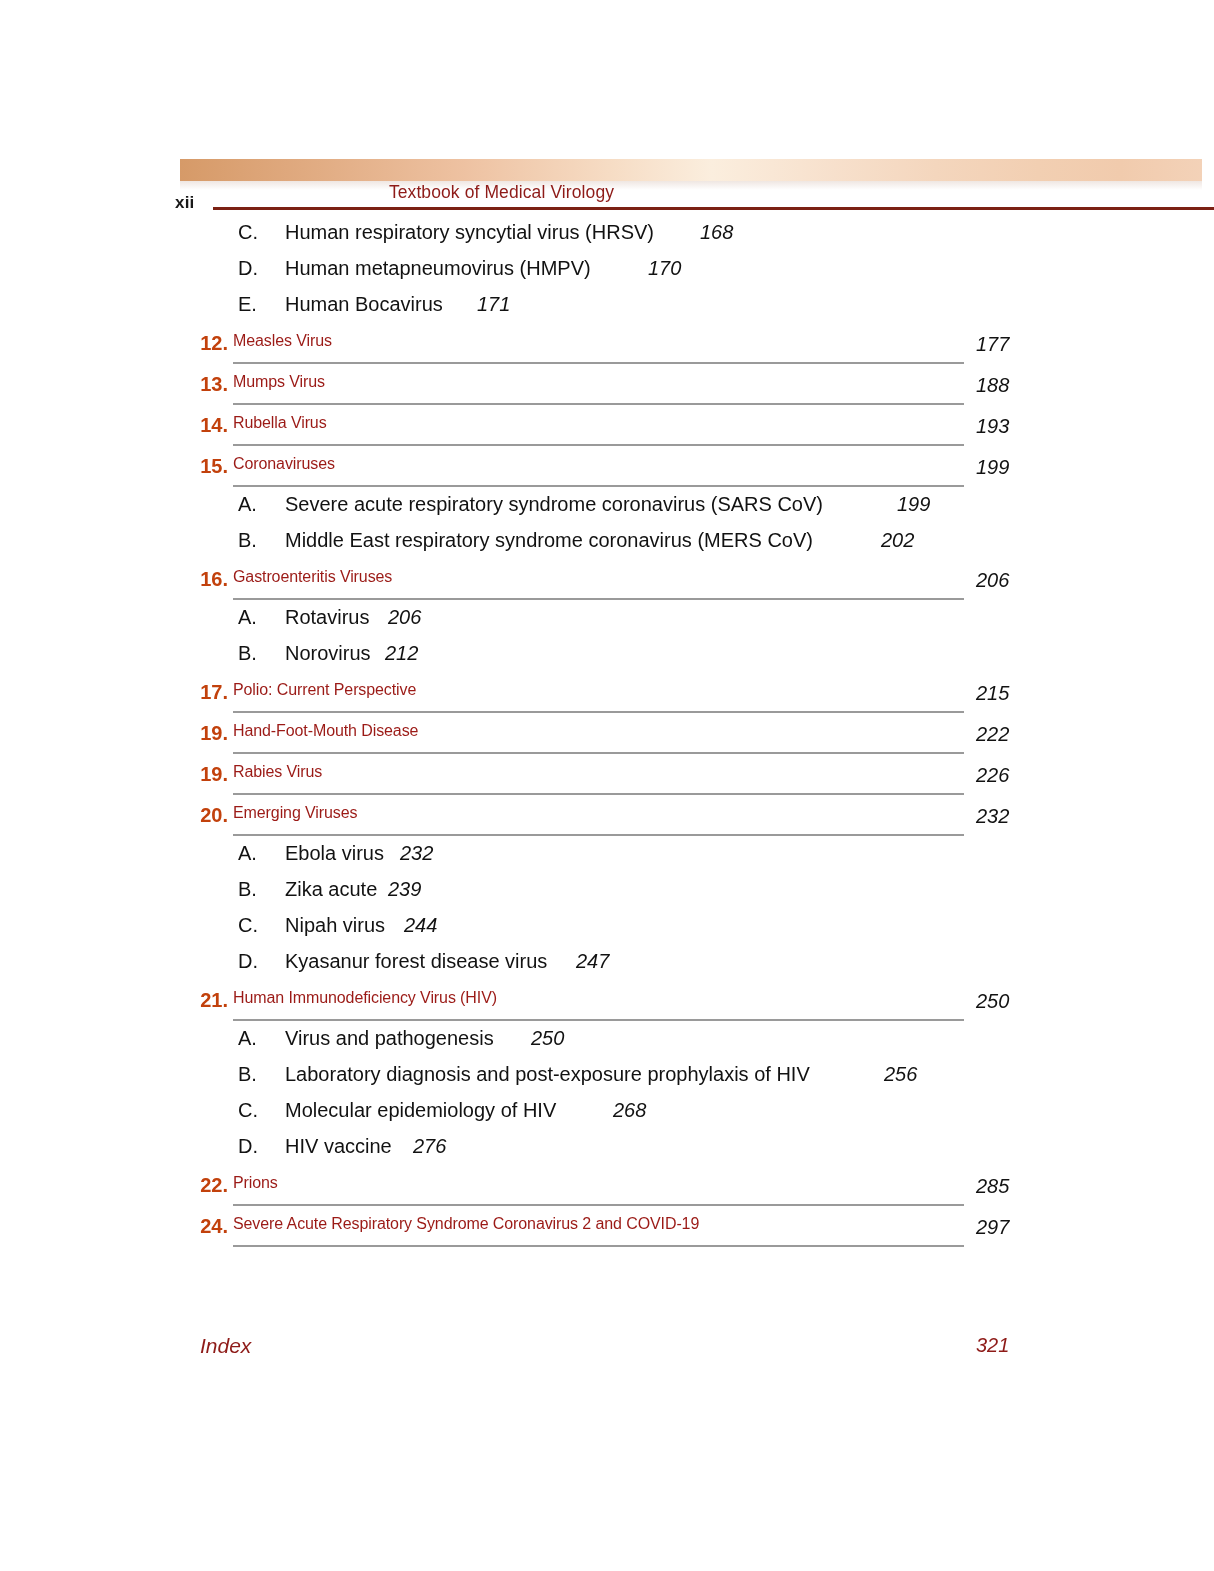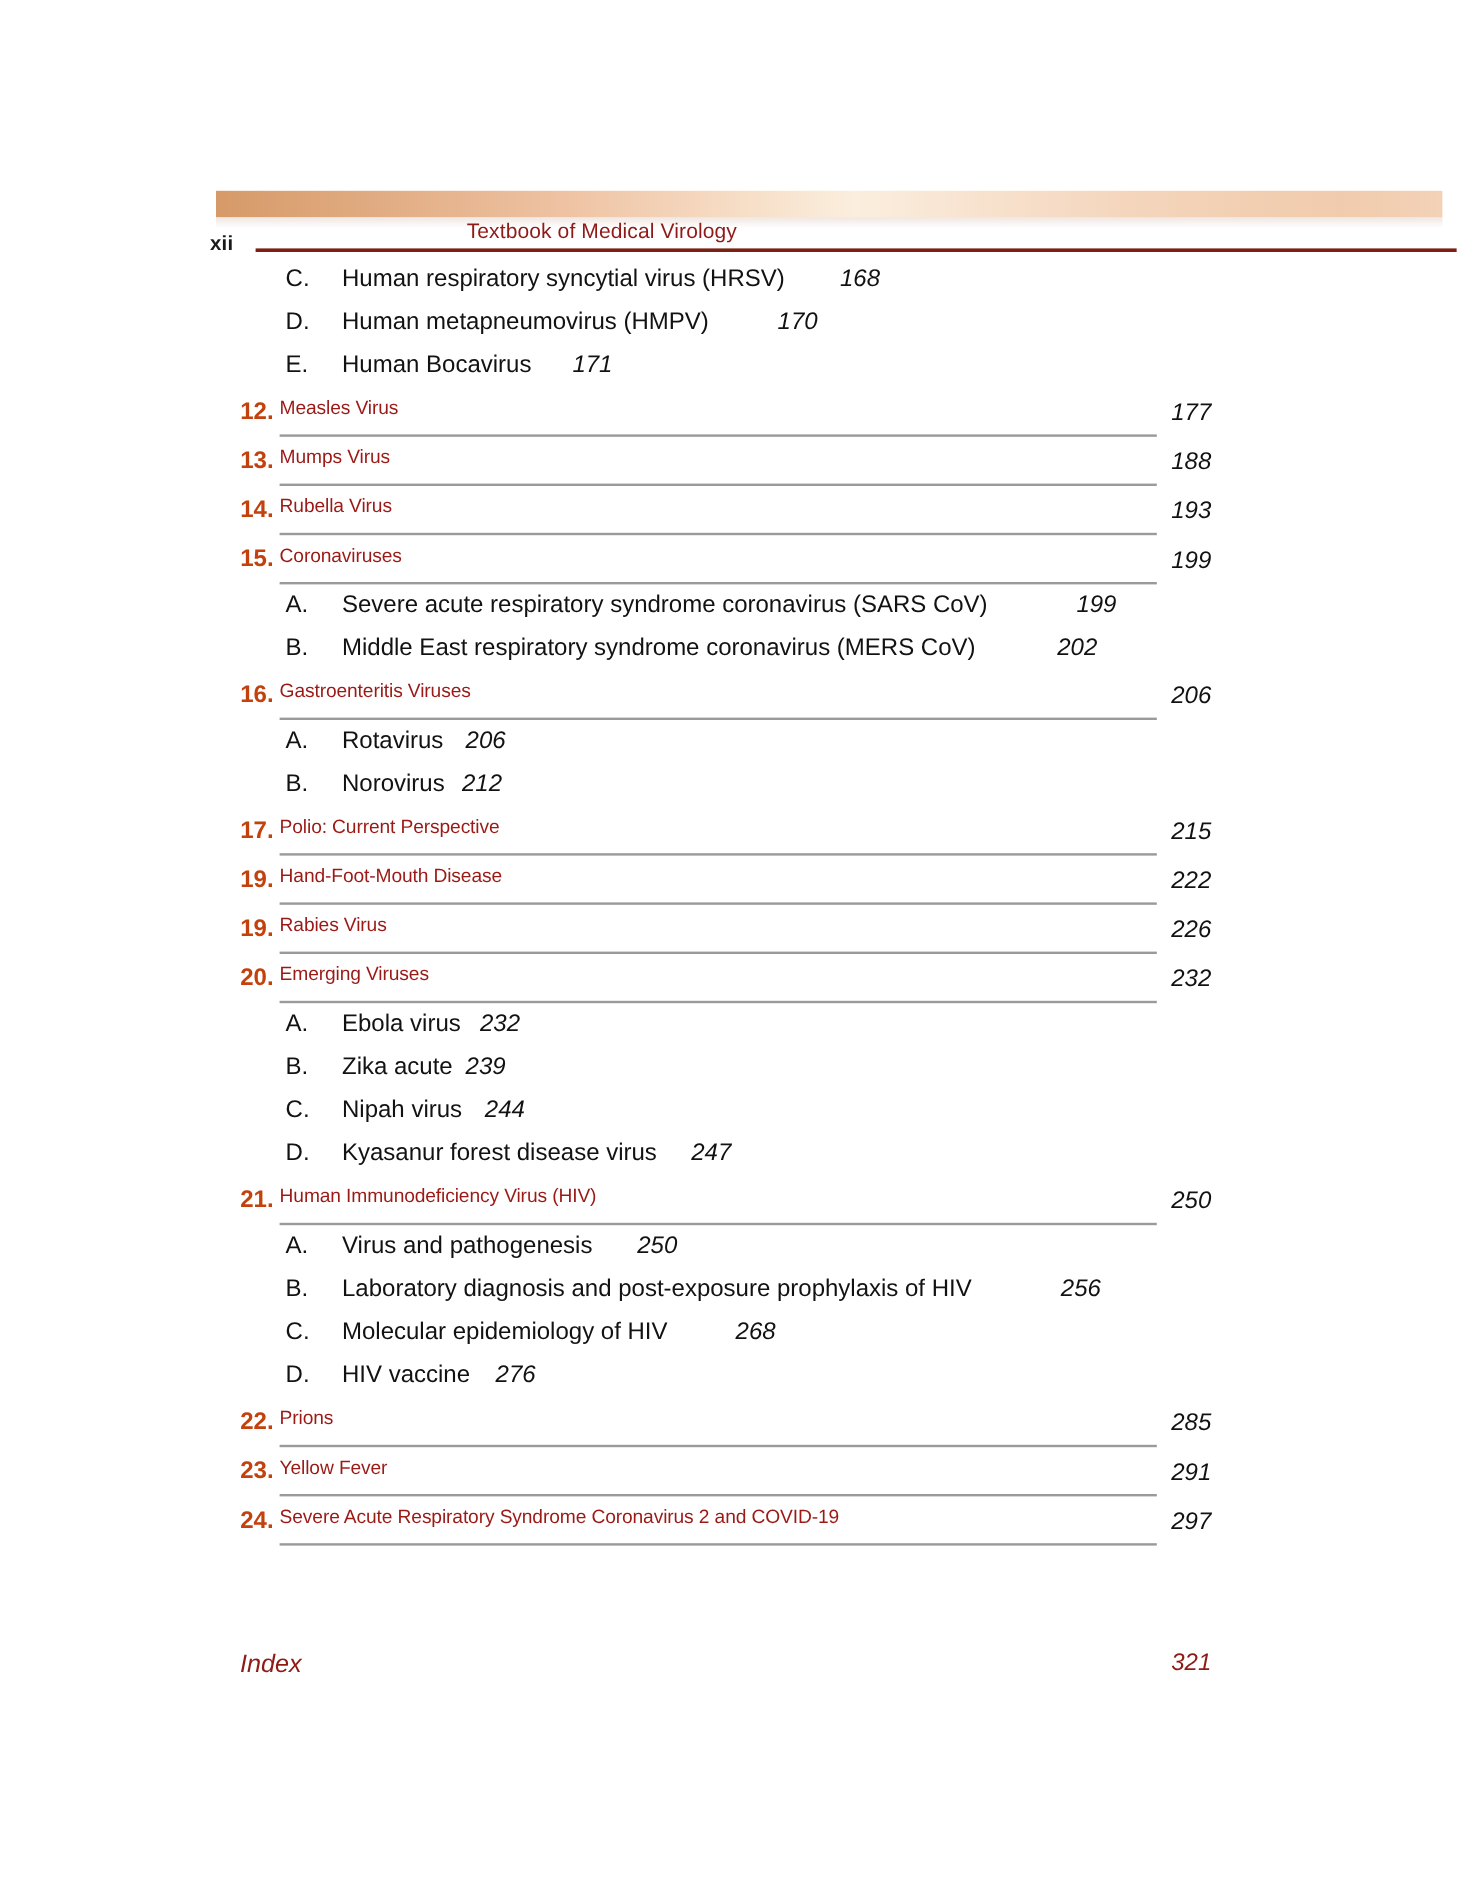--- a/index.html
+++ b/index.html
@@ -352,26 +352,20 @@
         <div class="text">HIV vaccine</div>
         <div class="page" style="left: 413px;">276</div>
       </div>
       <div class="row chapter">
         <div class="num">22.</div>
         <div class="title">Prions</div>
         <div class="rule"></div>
         <div class="page">285</div>
       </div>
       <div class="row chapter">
-        <div class="num">23.</div>
-        <div class="title">Yellow Fever</div>
-        <div class="rule"></div>
-        <div class="page">291</div>
-      </div>
-      <div class="row chapter">
         <div class="num">24.</div>
         <div class="title">Severe Acute Respiratory Syndrome Coronavirus 2 and COVID-19</div>
         <div class="rule"></div>
         <div class="page">297</div>
       </div>
       <div class="spacer-before-index"></div>
       <div class="row index">
         <div class="title">Index</div>
         <div class="page">321</div>
       </div>

